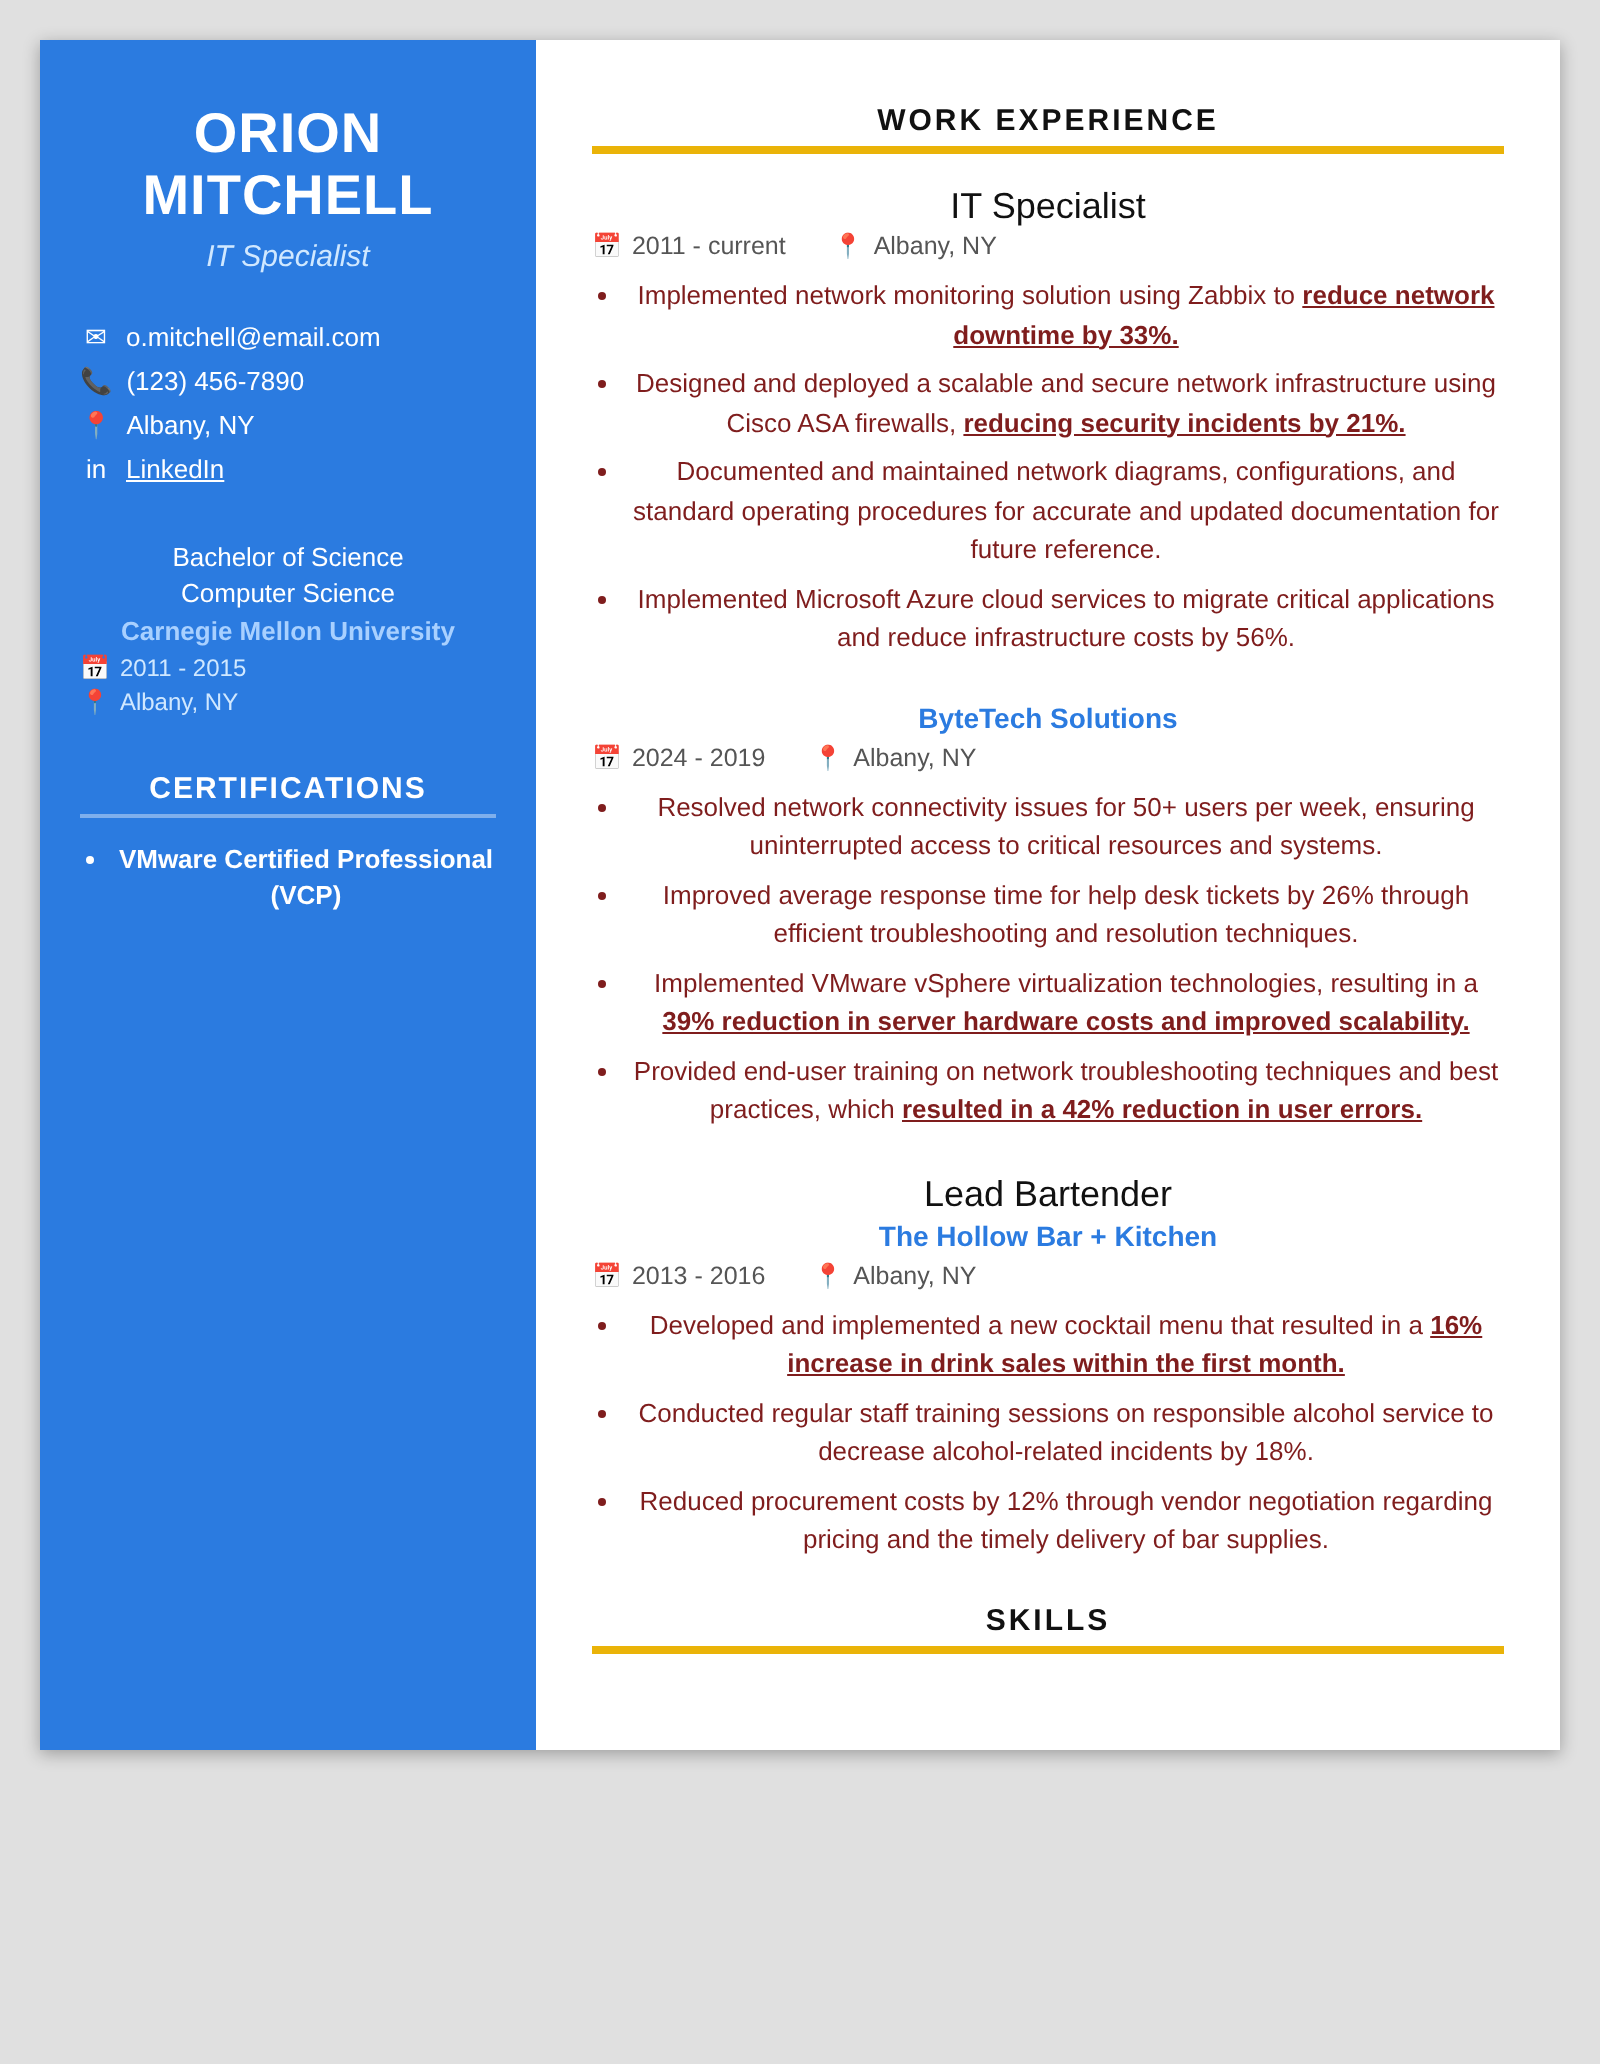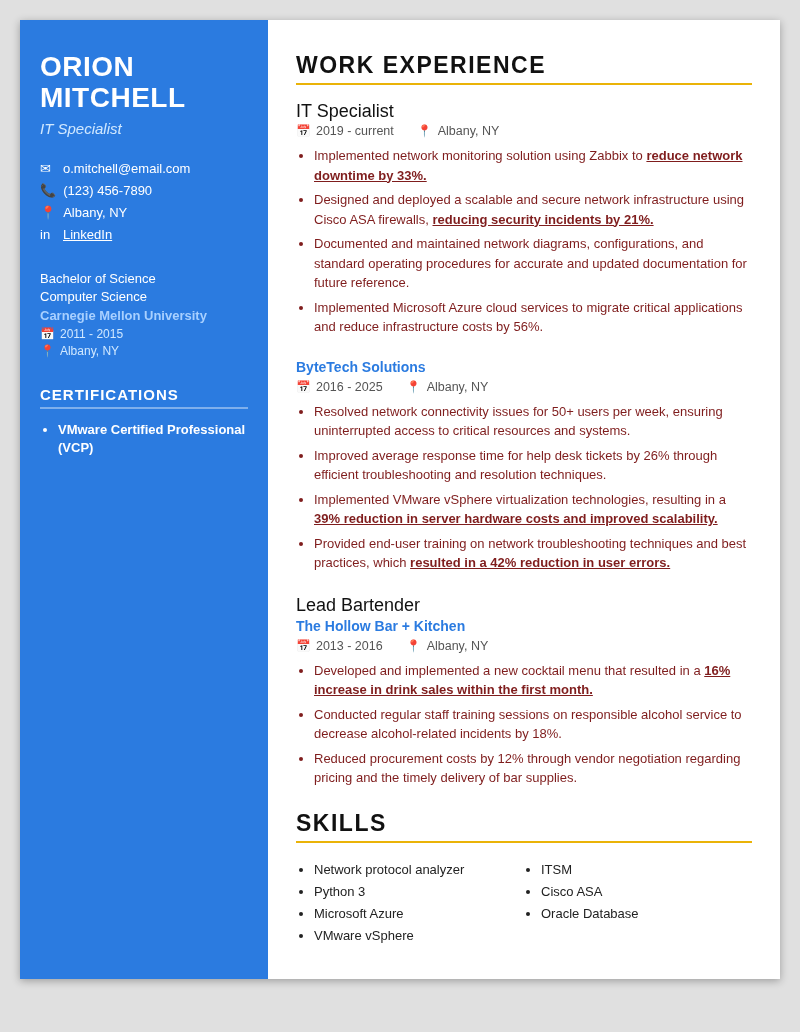--- a/index.html
+++ b/index.html
@@ -10,20 +10,21 @@
       justify-content: center;
       align-items: flex-start;
       min-height: 1032px;
       padding: 20px;
     }
     .resume {
       width: 785px;
       background: #fff;
       display: flex;
       box-shadow: 0 2px 8px rgba(0,0,0,0.3);
+      text-align: center;
     }
     
     .sidebar {
       width: 248px;
       min-width: 248px;
       background: #2b7be0;
       color: #fff;
       padding: 32px 20px 32px 20px;
     }
     .sidebar-name {
@@ -112,26 +113,26 @@
       line-height: 1.4;
       font-weight: bold;
     }
 
     
     .main {
       flex: 1;
       padding: 32px 28px 32px 28px;
     }
     .section-title {
-      font-size: 23px;
+      font-size: 15px;
       font-weight: 900;
       text-transform: uppercase;
       letter-spacing: 1.5px;
       color: #111;
-      border-bottom: 2px solid #eab308;
+      border-bottom: 4px solid #eab308;
       padding-bottom: 4px;
       margin-bottom: 16px;
     }
     .job {
       margin-bottom: 22px;
     }
     .job-title {
       font-size: 18px;
       font-weight: 400;
       color: #111;
@@ -247,40 +248,40 @@
   <div class="main">
 
     <div class="section-title">WORK EXPERIENCE</div>
 
     <div id="jobs-container">
         <div class="job">
           <div class="job-title">IT Specialist</div>
           <div class="job-meta">
     <span class="job-meta-item">
       <span style="font-size:12px;">📅</span>
-      <span>2019 - current</span>
+      <span>2011 - current</span>
     </span>
     <span class="job-meta-item">
       <span style="font-size:12px;">📍</span>
       <span>Albany, NY</span>
     </span>
   </div>
           <ul class="job-bullets">
             <li>Implemented network monitoring solution using Zabbix to <span class="underline-bold">reduce network downtime by 33%.</span></li>
             <li>Designed and deployed a scalable and secure network infrastructure using Cisco ASA firewalls, <span class="underline-bold">reducing security incidents by 21%.</span></li>
             <li>Documented and maintained network diagrams, configurations, and standard operating procedures for accurate and updated documentation for future reference.</li>
             <li>Implemented Microsoft Azure cloud services to migrate critical applications and reduce infrastructure costs by 56%.</li>
           </ul>
         </div>
         <div class="job">
           <div class="job-company">ByteTech Solutions</div>
           <div class="job-meta">
     <span class="job-meta-item">
       <span style="font-size:12px;">📅</span>
-      <span>2016 - 2025</span>
+      <span>2024 - 2019</span>
     </span>
     <span class="job-meta-item">
       <span style="font-size:12px;">📍</span>
       <span>Albany, NY</span>
     </span>
   </div>
           <ul class="job-bullets">
             <li>Resolved network connectivity issues for 50+ users per week, ensuring uninterrupted access to critical resources and systems.</li>
             <li>Improved average response time for help desk tickets by 26% through efficient troubleshooting and resolution techniques.</li>
             <li>Implemented VMware vSphere virtualization technologies, resulting in a <span class="underline-bold">39% reduction in server hardware costs and improved scalability.</span></li>
@@ -303,25 +304,16 @@
           <ul class="job-bullets">
             <li>Developed and implemented a new cocktail menu that resulted in a <span class="underline-bold">16% increase in drink sales within the first month.</span></li>
             <li>Conducted regular staff training sessions on responsible alcohol service to decrease alcohol-related incidents by 18%.</li>
             <li>Reduced procurement costs by 12% through vendor negotiation regarding pricing and the timely delivery of bar supplies.</li>
           </ul>
         </div>
       </div>
 
     <div class="skills-section">
       <div class="section-title">SKILLS</div>
-      <ul class="skills-list" id="skills-list">
-          <li>Network protocol analyzer</li>
-          <li>Python 3</li>
-          <li>Microsoft Azure</li>
-          <li>VMware vSphere</li>
-          <li>ITSM</li>
-          <li>Cisco ASA</li>
-          <li>Oracle Database</li>
-        </ul>
     </div>
 
   </div>
 </div>
 
 </body></html>

